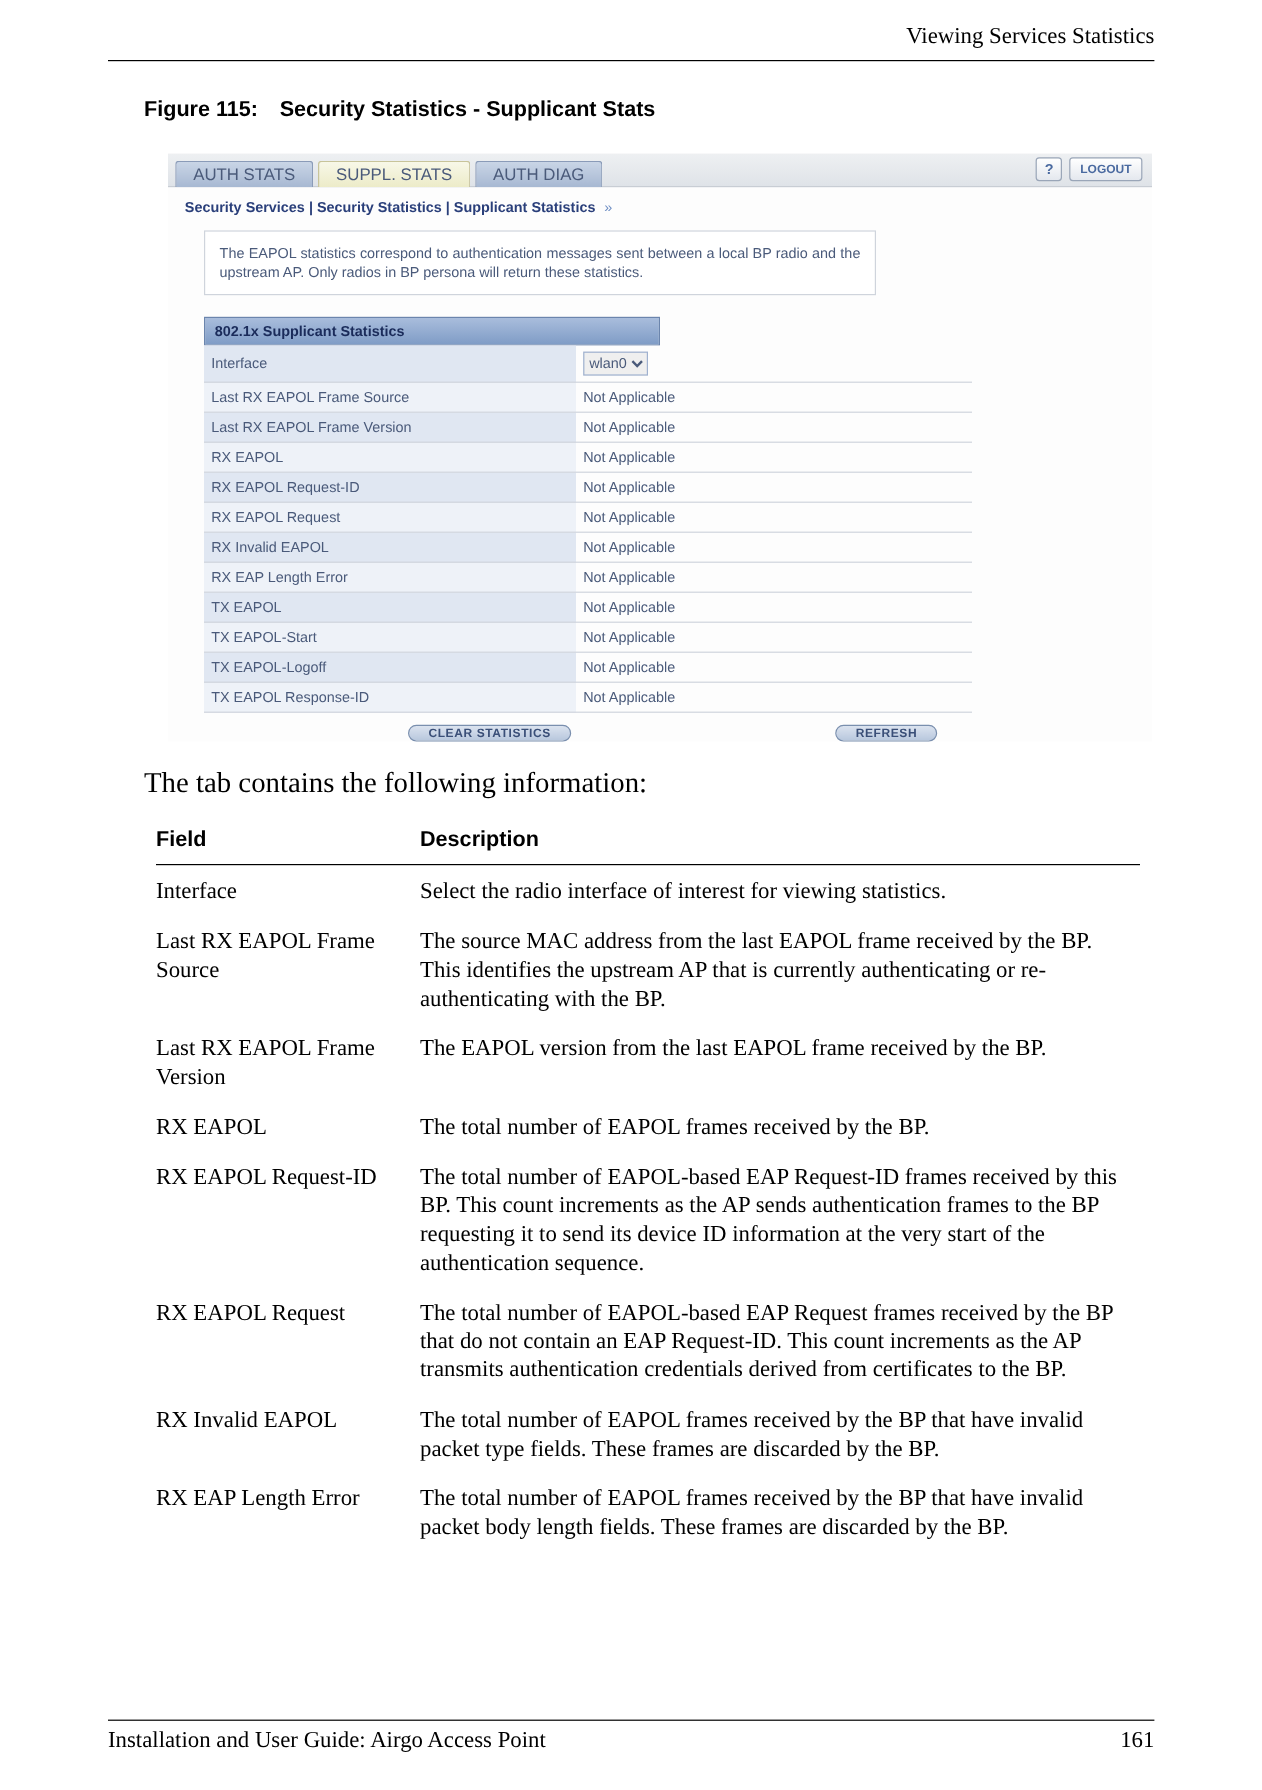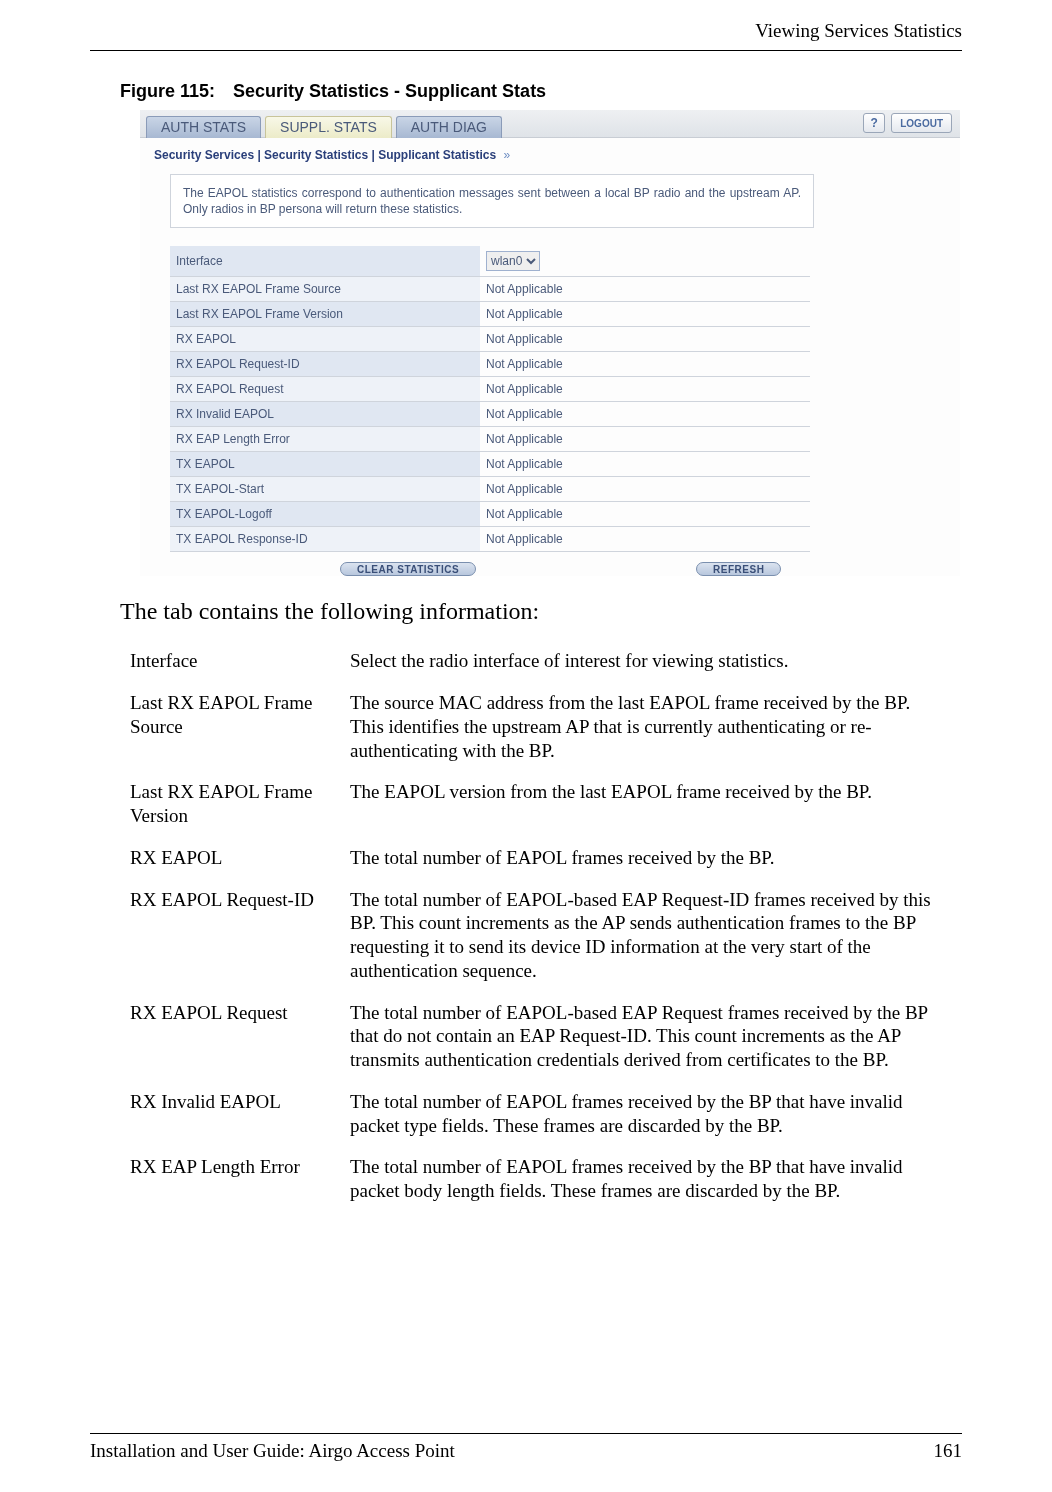--- a/index.html
+++ b/index.html
@@ -22,21 +22,21 @@
   .header-rule {
     border: none;
     border-top: 1.5px solid #000;
     margin-bottom: 30px;
   }
   .figure-caption {
     font-family: Arial, Helvetica, sans-serif;
     font-weight: bold;
     font-size: 18px;
     margin-left: 30px;
-    margin-bottom: 8px;
+    margin-bottom: 26px;
   }
   .figure-caption .fignum { margin-right: 18px; }
   .screenshot {
     width: 820px;
     margin-left: 50px;
     background: #fdfdfd;
     border: none;
     font-family: Verdana, Arial, sans-serif;
     font-size: 12px;
     color: #333;
@@ -91,21 +91,21 @@
   .bc-arrow { color:#6f8fc4; font-weight:normal; margin-left:4px;}
   .infobox {
     margin: 6px 30px 18px 30px;
     border: 1px solid #cfd4dc;
     background: #fff;
     padding: 10px 12px;
     color: #4a5a7a;
     font-size: 12px;
     text-align: justify;
     line-height: 1.35;
-    width: 644px;
+    width: 560px;
   }
   .section-title {
     margin: 14px 30px 0 30px;
     background: linear-gradient(#a9bddc,#7f9cc6);
     color: #1a2b5a;
     font-weight: bold;
     font-size: 12px;
     padding: 4px 8px;
     width: 380px;
     border:1px solid #6b85ad;
@@ -207,20 +207,21 @@
       </div>
     </div>
 
     <div class="breadcrumb">
       <span>Security Services | Security Statistics | Supplicant Statistics</span>
       <span class="bc-arrow">»</span>
     </div>
 
     <div class="infobox">The EAPOL statistics correspond to authentication messages sent between a local BP radio and the upstream AP. Only radios in BP persona will return these statistics.</div>
 
+    <div class="section-title">802.1x Supplicant Statistics</div>
 
     <table class="stat-table">
       <tbody>
           <tr>
         <td class="label">Interface</td>
         <td>
           <select>
             <option>wlan0</option>
           </select>
         </td>
@@ -275,20 +276,24 @@
     <div class="btnrow">
       <div class="pill-btn">CLEAR STATISTICS</div>
       <div class="pill-btn">REFRESH</div>
     </div>
   </div>
 
   <div class="body-text">The tab contains the following information:</div>
 
   <table class="desc-table">
     <tbody>
+        <tr>
+      <th class="col-field">Field</th>
+      <th>Description</th>
+    </tr>
     <tr>
           <td class="fieldname">Interface</td>
           <td>Select the radio interface of interest for viewing statistics.</td>
         </tr>
     <tr>
           <td class="fieldname">Last RX EAPOL Frame Source</td>
           <td>The source MAC address from the last EAPOL frame received by the BP. This identifies the upstream AP that is currently authenticating or re-authenticating with the BP.</td>
         </tr>
     <tr>
           <td class="fieldname">Last RX EAPOL Frame Version</td>

